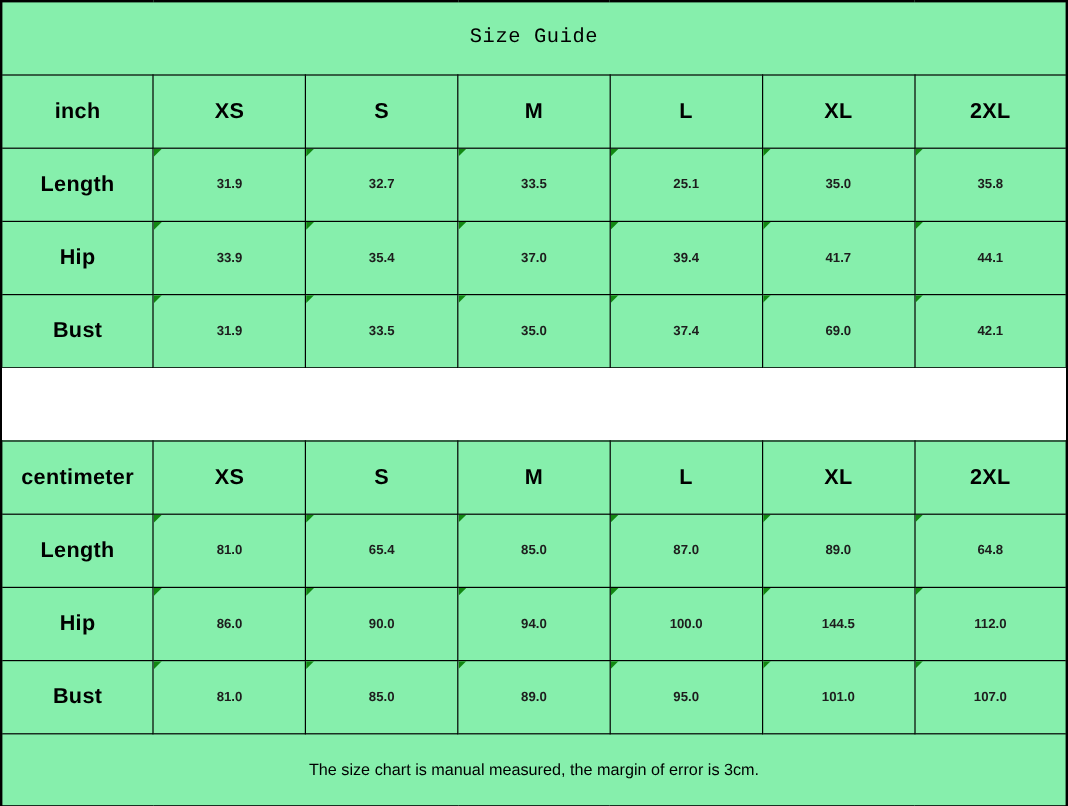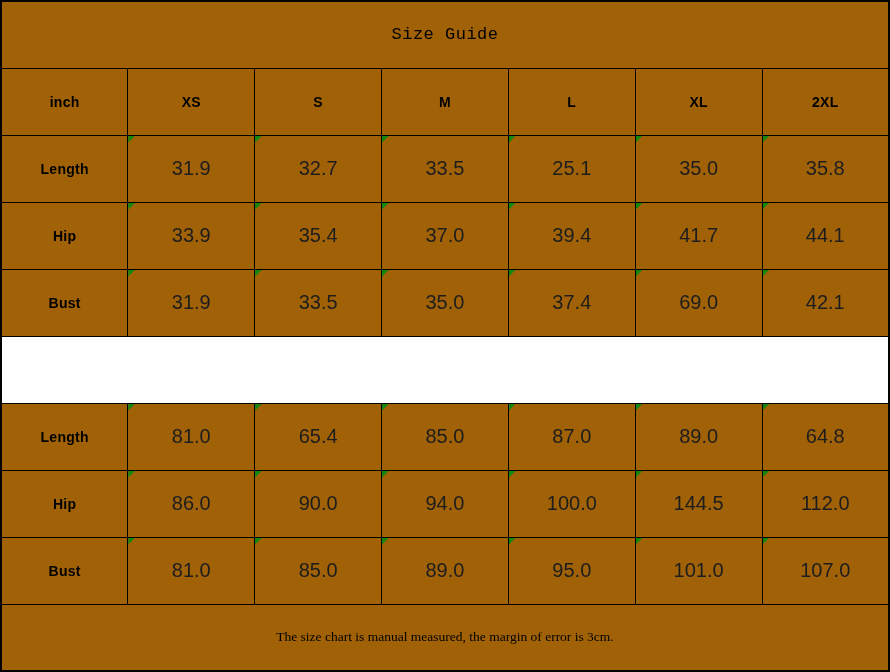--- a/index.html
+++ b/index.html
@@ -3,63 +3,63 @@
 <meta charset="utf-8">
 <style>
   * { box-sizing: border-box; margin: 0; padding: 0; }
   html, body { width: 890px; height: 672px; background: #ffffff; overflow: hidden; }
   table.size-guide {
     width: 890px;
     height: 672px;
     border-collapse: collapse;
     table-layout: fixed;
     border: 2px solid #000000;
-    background: #a16207;
+    background: #86efac;
   }
   td {
     border: 1px solid #000000;
     text-align: center;
     vertical-align: middle;
     position: relative;
     padding: 0;
     overflow: hidden;
   }
   tr { height: 61px; }
   .title-cell {
     font-family: "Liberation Mono", "DejaVu Sans Mono", monospace;
     font-size: 17px;
     font-weight: 400;
     color: #000000;
     letter-spacing: 0.5px;
   }
   .hdr {
     font-family: "Liberation Sans", "DejaVu Sans", sans-serif;
     font-weight: 700;
-    font-size: 14px;
+    font-size: 18px;
     color: #000000;
     letter-spacing: 0.3px;
   }
   .val {
     font-family: "Liberation Sans", "DejaVu Sans", sans-serif;
-    font-weight: 400;
-    font-size: 20px;
+    font-weight: 700;
+    font-size: 11px;
     color: #1d1d1d;
   }
   .tri {
     position: absolute;
     top: 0;
     left: 0;
     width: 7px;
     height: 7px;
     background: #128712;
     clip-path: polygon(0 0, 100% 0, 0 100%);
   }
   .spacer-cell { background: #ffffff; }
   .footer-cell {
-    font-family: Liberation Serif, serif;
+    font-family: Liberation Sans, sans-serif;
     font-size: 13.5px;
     font-weight: 400;
     color: #000000;
     text-align: center;
   }
 </style>
 </head>
 <body>
 
 <table class="size-guide">
@@ -115,20 +115,29 @@
     <td class="val"><span class="tri"></span><span class="num">35.0</span></td>
     <td class="val"><span class="tri"></span><span class="num">37.4</span></td>
     <td class="val"><span class="tri"></span><span class="num">69.0</span></td>
     <td class="val"><span class="tri"></span><span class="num">42.1</span></td>
   </tr>
 
   <tr>
     <td colspan="7" class="spacer-cell"></td>
   </tr>
 
+  <tr>
+    <td class="hdr">centimeter</td>
+    <td class="hdr">XS</td>
+    <td class="hdr">S</td>
+    <td class="hdr">M</td>
+    <td class="hdr">L</td>
+    <td class="hdr">XL</td>
+    <td class="hdr">2XL</td>
+  </tr>
 
   <tr>
     <td class="hdr">Length</td>
     <td class="val"><span class="tri"></span><span class="num">81.0</span></td>
     <td class="val"><span class="tri"></span><span class="num">65.4</span></td>
     <td class="val"><span class="tri"></span><span class="num">85.0</span></td>
     <td class="val"><span class="tri"></span><span class="num">87.0</span></td>
     <td class="val"><span class="tri"></span><span class="num">89.0</span></td>
     <td class="val"><span class="tri"></span><span class="num">64.8</span></td>
   </tr>

